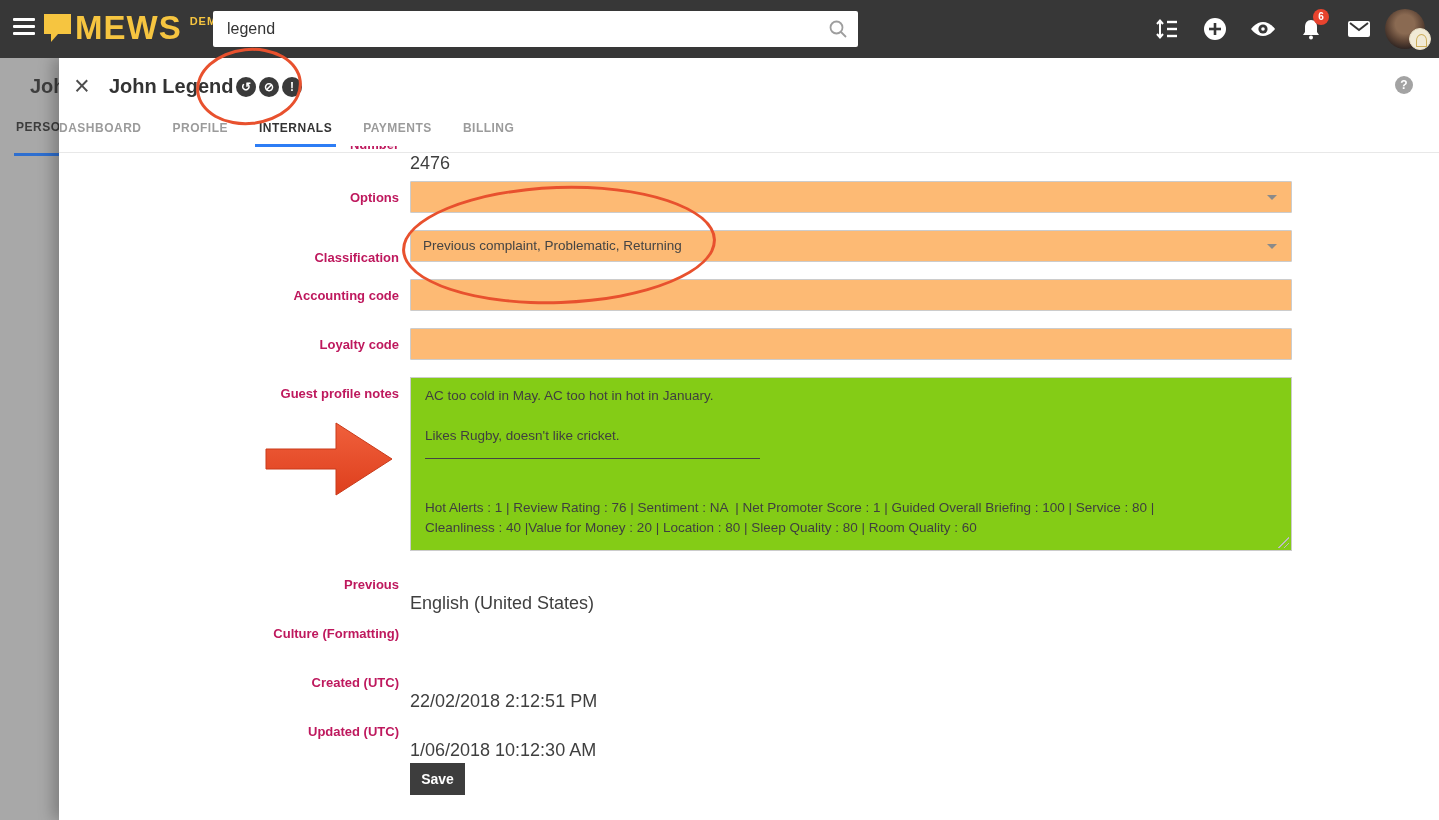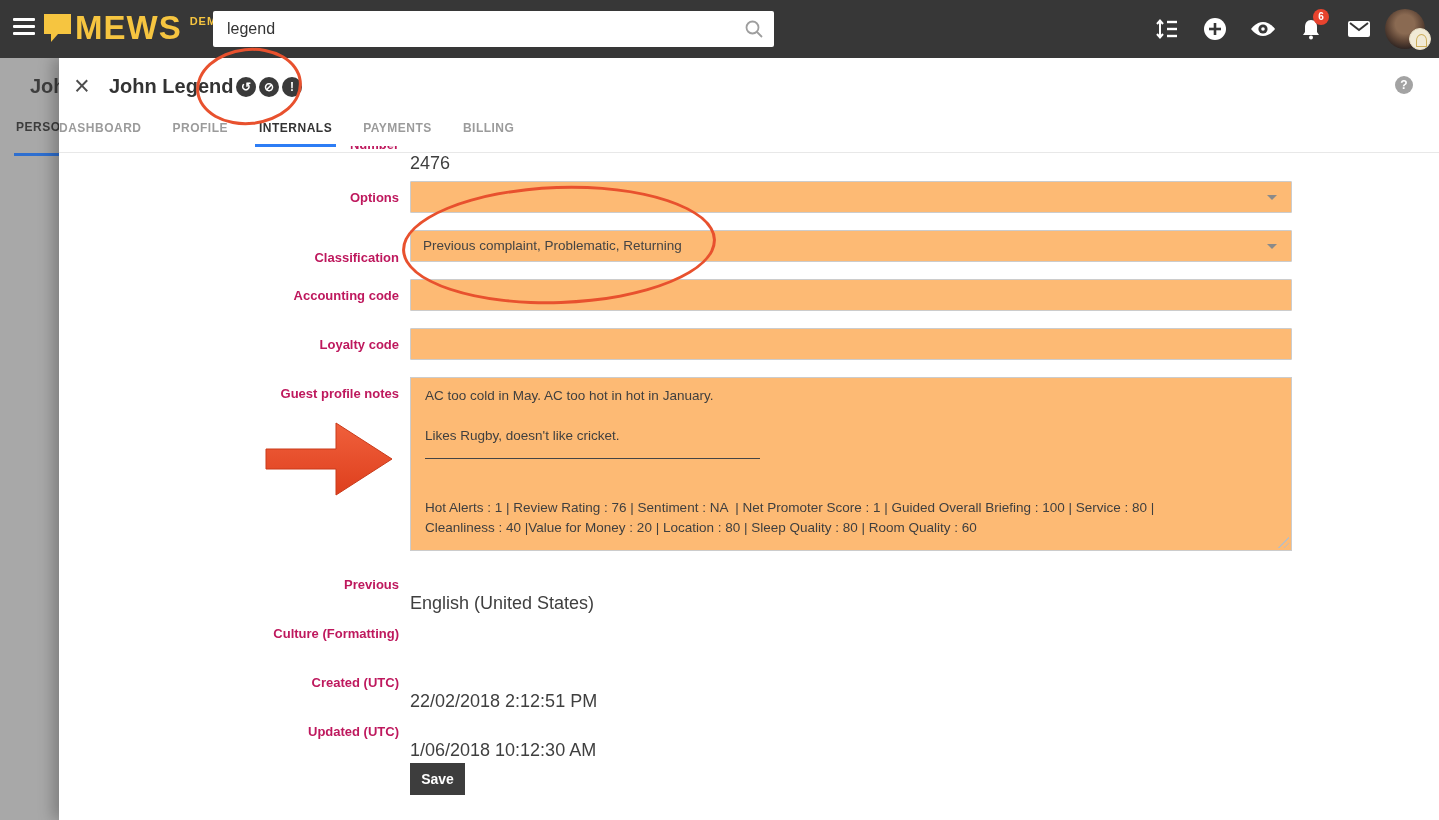--- a/index.html
+++ b/index.html
@@ -7,21 +7,21 @@
     font-family:"Liberation Sans", sans-serif; }
 
   
   .topbar { position:absolute; left:0; top:0; width:1439px; height:58px; background:#373737; z-index:30; }
   .hamburger { position:absolute; left:13px; top:18px; width:22px; height:22px; cursor:pointer; }
   .hamburger span { display:block; width:22px; height:3px; background:#fff; margin-bottom:4px; border-radius:1px; }
   .brand { position:absolute; left:44px; top:8px; display:flex; align-items:flex-start; }
   .brand-flag { width:27px; height:30px; margin-top:6px; }
   .brand-text { color:#F6C540; font-size:33px; font-weight:900; letter-spacing:1px; line-height:40px; margin-left:4px; }
   .brand-demo { color:#F6C540; font-size:11px; font-weight:bold; letter-spacing:1px; margin:7px 0 0 8px; }
-  .searchbox { position:absolute; left:213px; top:11px; width:561px; height:36px; background:#fff; border-radius:2px; }
+  .searchbox { position:absolute; left:213px; top:11px; width:645px; height:36px; background:#fff; border-radius:2px; }
   .searchbox input { position:absolute; left:0; top:0; width:100%; height:100%; border:0; outline:0; background:transparent;
     padding:0 40px 0 14px; font-size:16px; color:#333; font-family:"Liberation Sans", sans-serif; }
   .search-icon { position:absolute; right:10px; top:8px; }
   .tb-icons { position:absolute; right:0; top:0; height:58px; display:flex; align-items:center; }
   .tb-icon { width:48px; height:58px; display:flex; align-items:center; justify-content:center; position:relative; cursor:pointer; }
   .badge { position:absolute; top:9px; right:6px; min-width:16px; height:16px; border-radius:8px; background:#E8432E;
     color:#fff; font-size:10px; font-weight:bold; line-height:16px; text-align:center; padding:0 2px; }
   .avatar-wrap { width:56px; height:58px; position:relative; cursor:pointer; }
   .avatar { position:absolute; left:2px; top:9px; width:40px; height:40px; border-radius:50%;
     background:radial-gradient(circle at 50% 38%, #8a6a52 0 30%, #5d4435 55%, #2b2220 80%); }
@@ -57,21 +57,21 @@
   .content { position:absolute; left:0; top:88px; width:1380px; height:674px; overflow:hidden; }
   .topline { position:absolute; left:0; top:6px; width:1380px; height:1px; background:#e8e8e8; }
   .clipped-row { position:absolute; left:0; top:-9px; width:1380px; }
   .row { position:absolute; left:0; width:1380px; }
   .flabel { position:absolute; left:60px; width:280px; text-align:right; font-size:13px; font-weight:bold; color:#be185d; }
   .fvalue { position:absolute; left:351px; font-size:18px; color:#3f3f3f;margin-top:16px; }
   .field { position:absolute; left:351px; width:882px; height:32px; border:1px solid #ccc; background:#fdba74; border-radius:1px;
     font-size:13.5px; color:#444; line-height:30px; padding:0 30px 0 12px; cursor:pointer; }
   .caret { position:absolute; right:14px; top:13px; width:0; height:0;
     border-left:5px solid transparent; border-right:5px solid transparent; border-top:5px solid #8a8a8a; }
-  .notes { position:absolute; left:351px; top:0; width:882px; height:174px; border:1px solid #ccc; background:#fdba74;
+  .notes { position:absolute; left:351px; top:0; width:882px; height:174px; border:1px solid #ccc; background:#84cc16;
     padding:8px 14px; font-size:13.5px; color:#3f3f3f; cursor:text; }
   .nline { height:20px; line-height:20px; white-space:pre; }
   .ndivider { width:335px; border-top:1px solid #454545; margin-top:12px; }
   .resize-handle { position:absolute; right:2px; bottom:2px; width:12px; height:12px;
     background:repeating-linear-gradient(-45deg, transparent 0 3px, #bdbdbd 3px 4px);
     clip-path:polygon(100% 0, 100% 100%, 0 100%); cursor:nwse-resize; }
   .save-btn { position:absolute; left:351px; width:55px; height:32px; background:#3D3D3D; color:#fff; border:0;
     font-size:14px; font-weight:bold; font-family:"Liberation Sans", sans-serif; cursor:pointer; }
 
   

